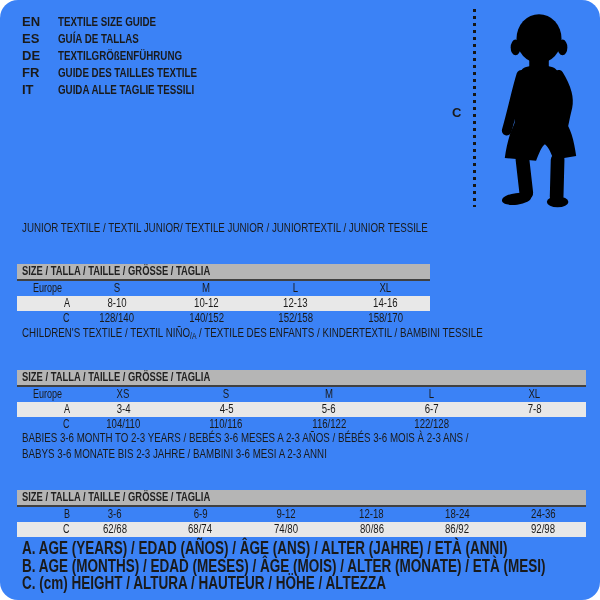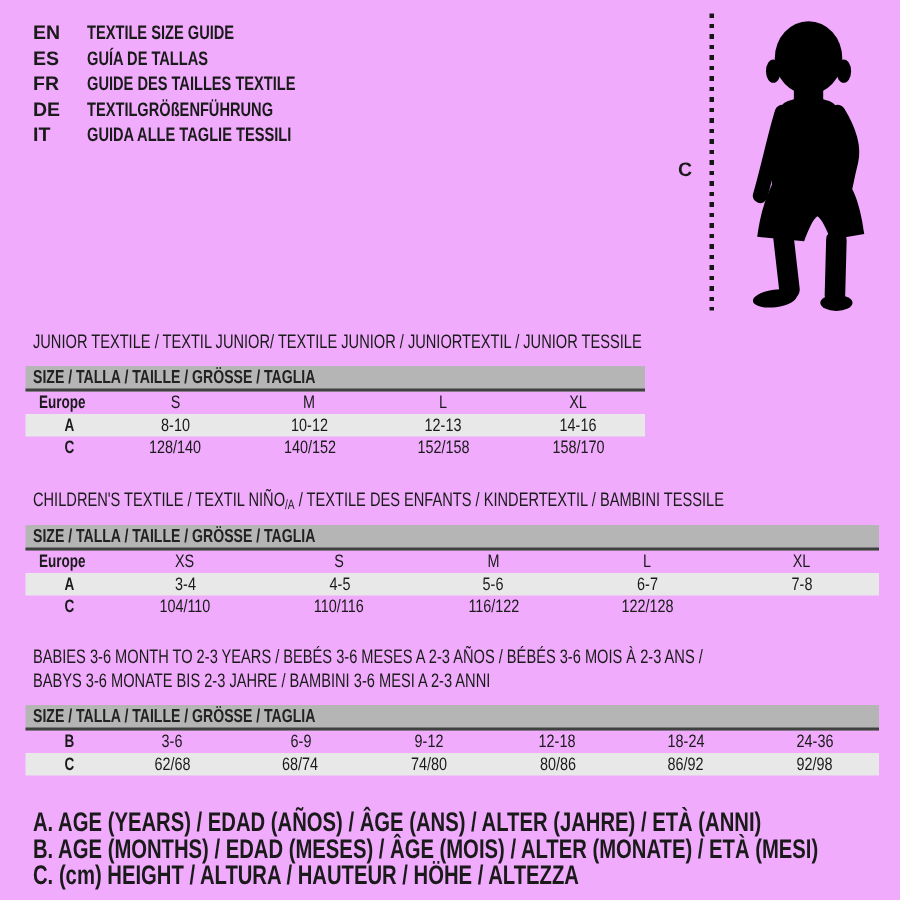--- a/index.html
+++ b/index.html
@@ -1,18 +1,18 @@
 <!DOCTYPE html>
 <html><head>
 <meta charset="utf-8">
 <style>
   html,body{margin:0;padding:0;background:#fff;}
   .canvas{
-    position:relative;width:600px;height:600px;background:#f0abfc;
-    font-family:"Liberation Sans",sans-serif;color:#1a1a1a;overflow:hidden;
+    position:relative;width:600px;height:600px;background:#3b82f6;
+    font-family:"Liberation Sans",sans-serif;color:#1a1a1a;overflow:hidden;border-radius:18px;
   }
   .cond{display:inline-block;transform:scaleX(0.75);transform-origin:0 50%;white-space:nowrap;}
   .cellspan{display:inline-block;transform:scaleX(0.8);transform-origin:50% 50%;white-space:nowrap;}
 
   
   .lang-block{position:absolute;left:22px;top:13px;}
   .lang-row{display:flex;height:17px;line-height:17px;font-size:13px;font-weight:700;}
   .lang-code{width:36px;flex:0 0 36px;}
 
   
@@ -21,27 +21,27 @@
   .c-marker{position:absolute;left:452px;top:105px;font-size:13px;font-weight:700;}
   .baby{position:absolute;left:496px;top:10px;}
 
   
   .sec-heading{position:absolute;left:22px;font-size:13px;font-weight:400;height:16px;line-height:16px;}
   .sub{font-size:9px;vertical-align:-2px;}
 
   
   .table{position:absolute;left:17px;}
   .size-bar{height:15px;line-height:15px;background:#b5b5b5;border-bottom:2px solid #404040;
-    padding-left:5px;font-size:12.5px;font-weight:700;color:#222;}
+    padding-left:5px;font-size:12.5px;font-weight:700;color:#222;margin-top:20px;}
   .trow{display:grid;height:15px;line-height:15px;font-size:12px;}
   .trow:nth-child(even){background:#e8e8e8;}
   .t-junior .trow{grid-template-columns:55px repeat(4,1fr);}
   .t-children .trow{grid-template-columns:55px repeat(5,1fr);}
   .t-babies .trow{grid-template-columns:55px repeat(6,1fr);}
-  .tlabel{padding-left:5px;text-align:center;font-weight:bold;}
+  .tlabel{padding-left:5px;text-align:right;}
   .tcell{text-align:center;}
   .t-junior{top:244px;width:413px;}
   .t-children{top:350px;width:569px;}
   .t-babies{top:470px;width:569px;}
   .h-junior{top:220px;}
   .h-children{top:325px;}
   .h-babies1{top:430px;}
   .h-babies2{top:446px;}
 
   
@@ -56,26 +56,26 @@
   <div class="lang-block">
     <div class="lang-row">
       <span class="lang-code">EN</span>
       <span class="cond">TEXTILE SIZE GUIDE</span>
     </div>
     <div class="lang-row">
       <span class="lang-code">ES</span>
       <span class="cond">GUÍA DE TALLAS</span>
     </div>
     <div class="lang-row">
+      <span class="lang-code">DE</span>
+      <span class="cond">TEXTILGRÖßENFÜHRUNG</span>
+    </div>
+    <div class="lang-row">
       <span class="lang-code">FR</span>
       <span class="cond">GUIDE DES TAILLES TEXTILE</span>
-    </div>
-    <div class="lang-row">
-      <span class="lang-code">DE</span>
-      <span class="cond">TEXTILGRÖßENFÜHRUNG</span>
     </div>
     <div class="lang-row">
       <span class="lang-code">IT</span>
       <span class="cond">GUIDA ALLE TAGLIE TESSILI</span>
     </div>
   </div>
 
   <div class="height-line"></div>
   <div class="c-marker">C</div>
   <svg class="baby" viewBox="0 0 90 200" width="88" height="200" aria-hidden="true">

